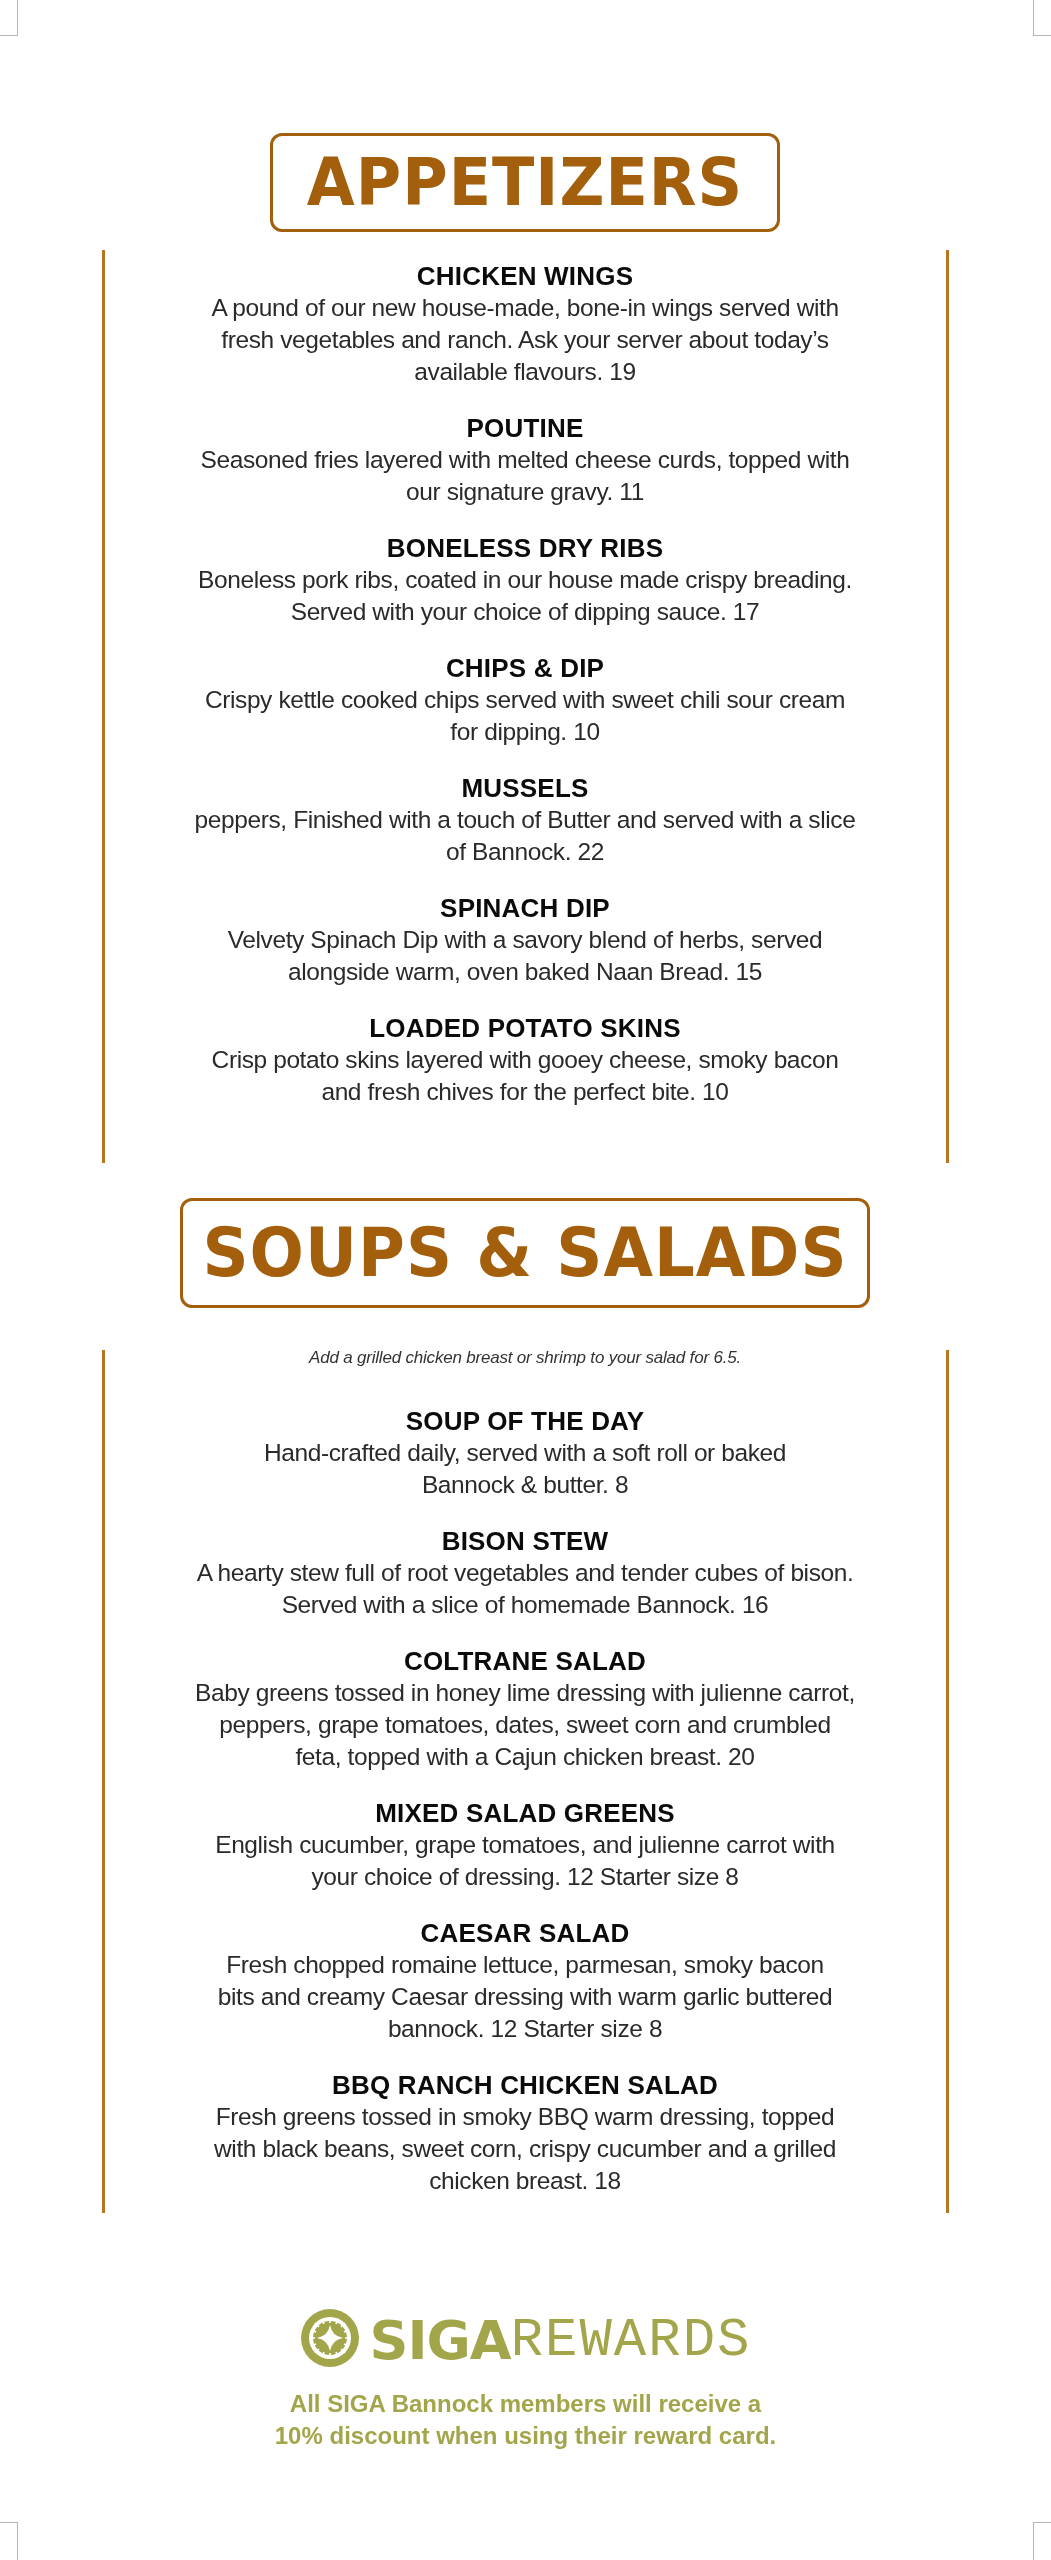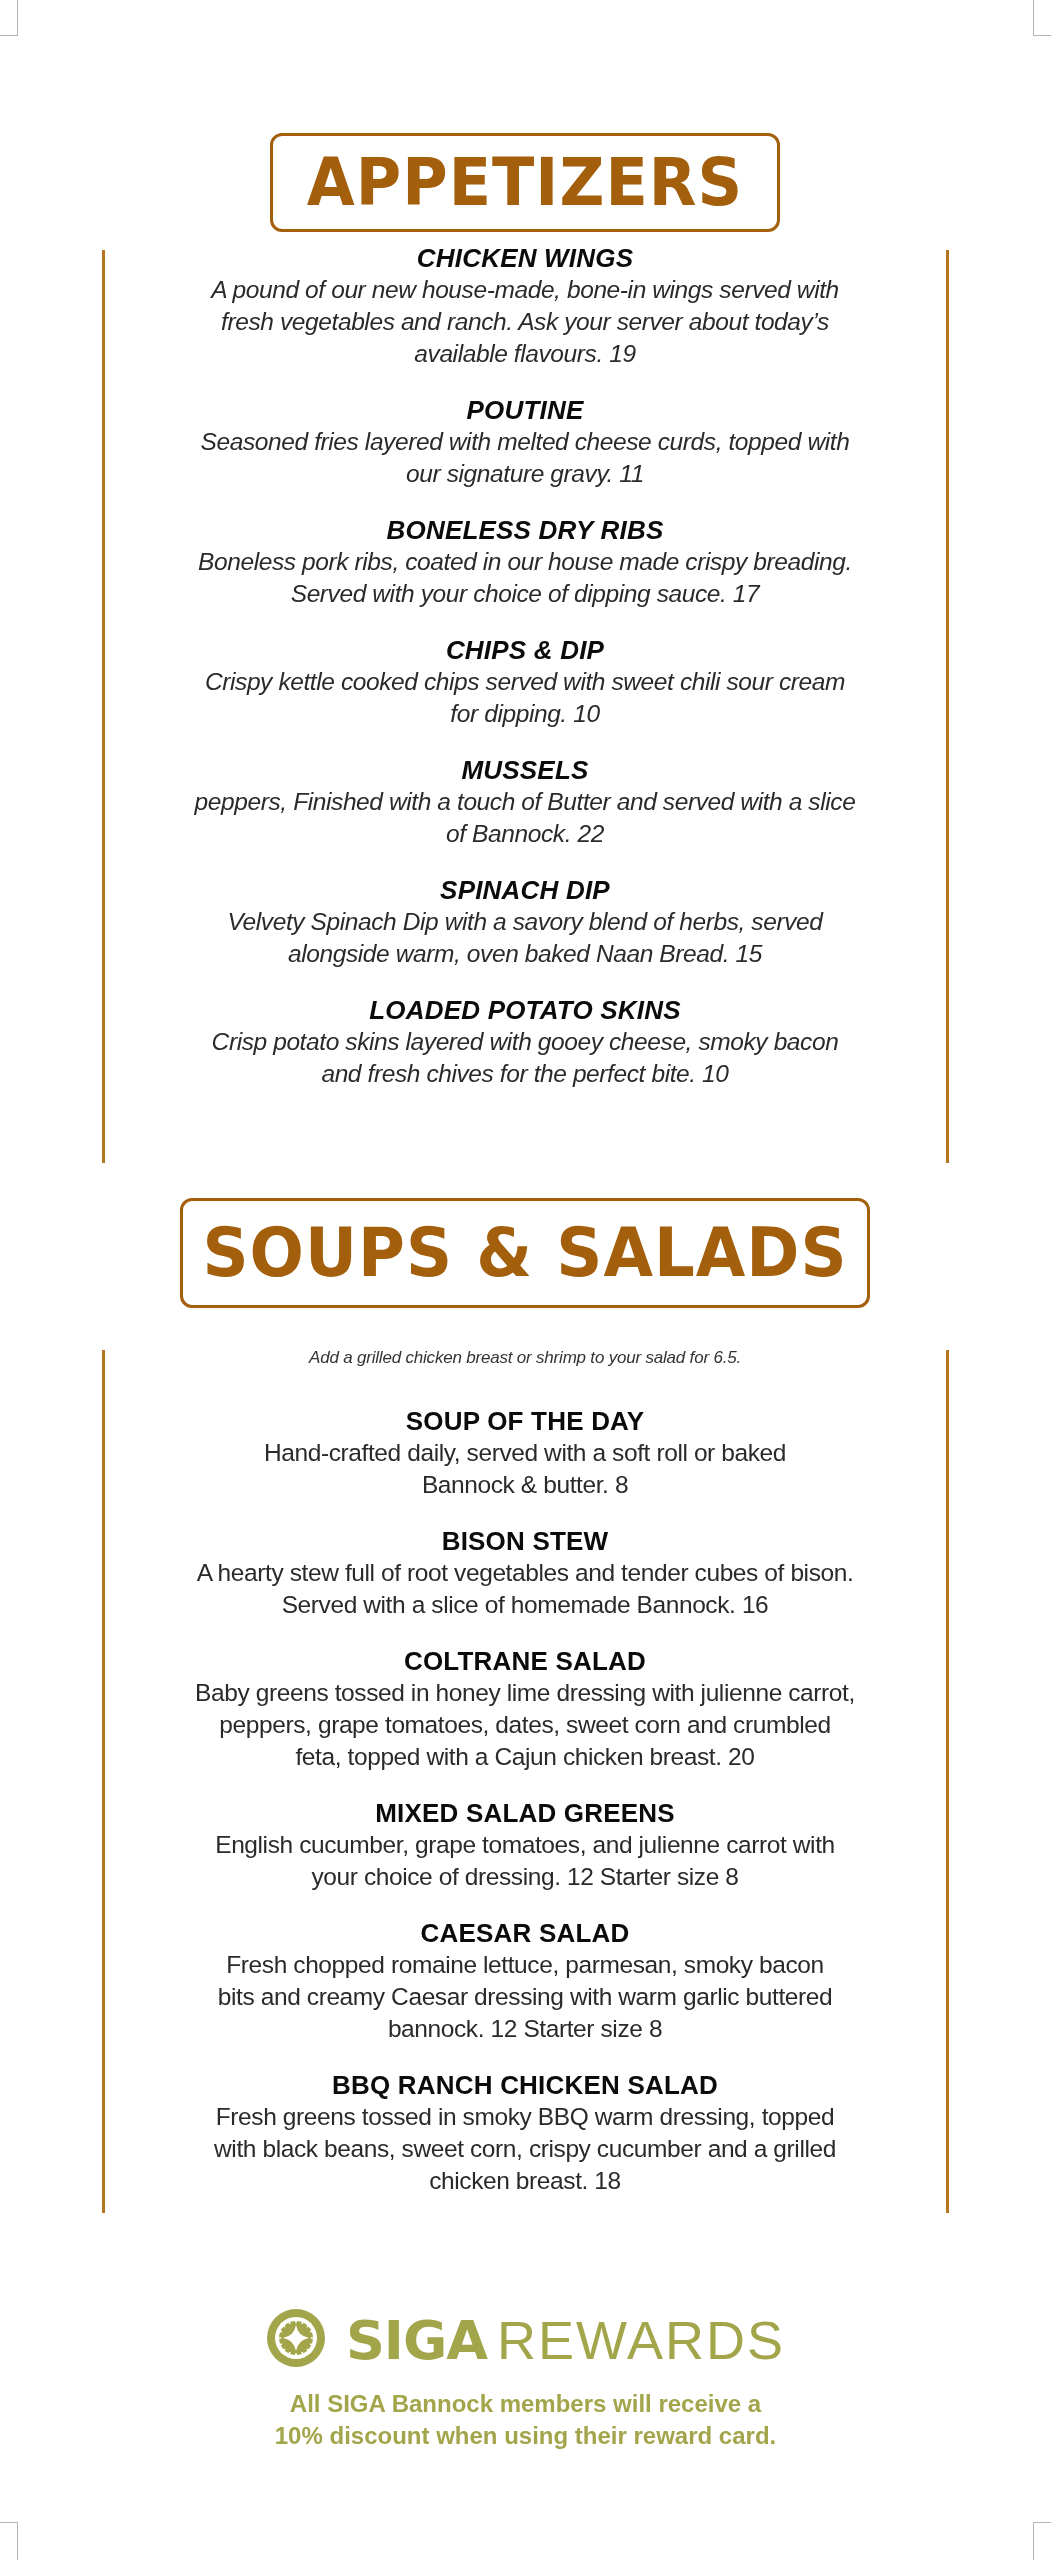--- a/index.html
+++ b/index.html
@@ -22,41 +22,41 @@
     font-weight: 900;
     letter-spacing: 1px;
   }
   .title-appetizers { left: 270px; top: 133px; width: 510px; height: 99px; font-size: 62px; }
   .title-soups { left: 180px; top: 1198px; width: 690px; height: 110px; font-size: 64px; }
   .section-title span { transform: scaleY(1.05); display: inline-block; font-weight: bold; }
 
   .vline { position: absolute; width: 2.5px; background: #B5761F; }
 
   .items { position: absolute; left: 110px; width: 830px; text-align: center; }
-  .items-appetizers { top: 242px; font-style: italic; }
+  .items-appetizers { top: 260px; }
   .items-soups { top: 1348px; }
 
   .note {
     font-style: italic; font-size: 17px; color: #333; margin-bottom: 37px; margin-top: 0;
     letter-spacing: -0.2px;
   }
   .item { margin-bottom: 24px; }
   .item-name {
     font-weight: bold; font-size: 26px; color: #0b0b0b; line-height: 32px; letter-spacing: 0.2px;
   }
   .item-desc {
     font-size: 24.5px; line-height: 32px; color: #2a2a2a; font-weight: normal;
     letter-spacing: -0.4px;
   }
 
   .rewards { position: absolute; left: 0; width: 1051px; top: 2300px; text-align: center; color: #A3A54B; }
-  .rewards-logo { display: flex; align-items: center; justify-content: center; height: 80px; gap: 20px; }
+  .rewards-logo { display: flex; align-items: center; justify-content: center; height: 80px; gap: 10px; }
   .rewards-logo svg { width: 60px; height: 60px; }
   .logo-siga { font-family: "DejaVu Sans", sans-serif; font-weight: bold; font-size: 54px; letter-spacing: -1px; }
-  .logo-rewards { font-family: Liberation Sans, sans-serif; font-weight: 200; font-size: 54px; letter-spacing: 2px; margin-left: -10px; }
+  .logo-rewards { font-family: Liberation Mono, monospace; font-weight: 200; font-size: 54px; letter-spacing: 2px; margin-left: -10px; }
   .rewards-text { font-weight: bold; font-size: 24px; line-height: 32px; margin-top: 8px; }
 </style>
 </head>
 <body>
 
 <div class="corner tl"></div>
 <div class="corner tr"></div>
 <div class="corner bl"></div>
 <div class="corner br"></div>
 

